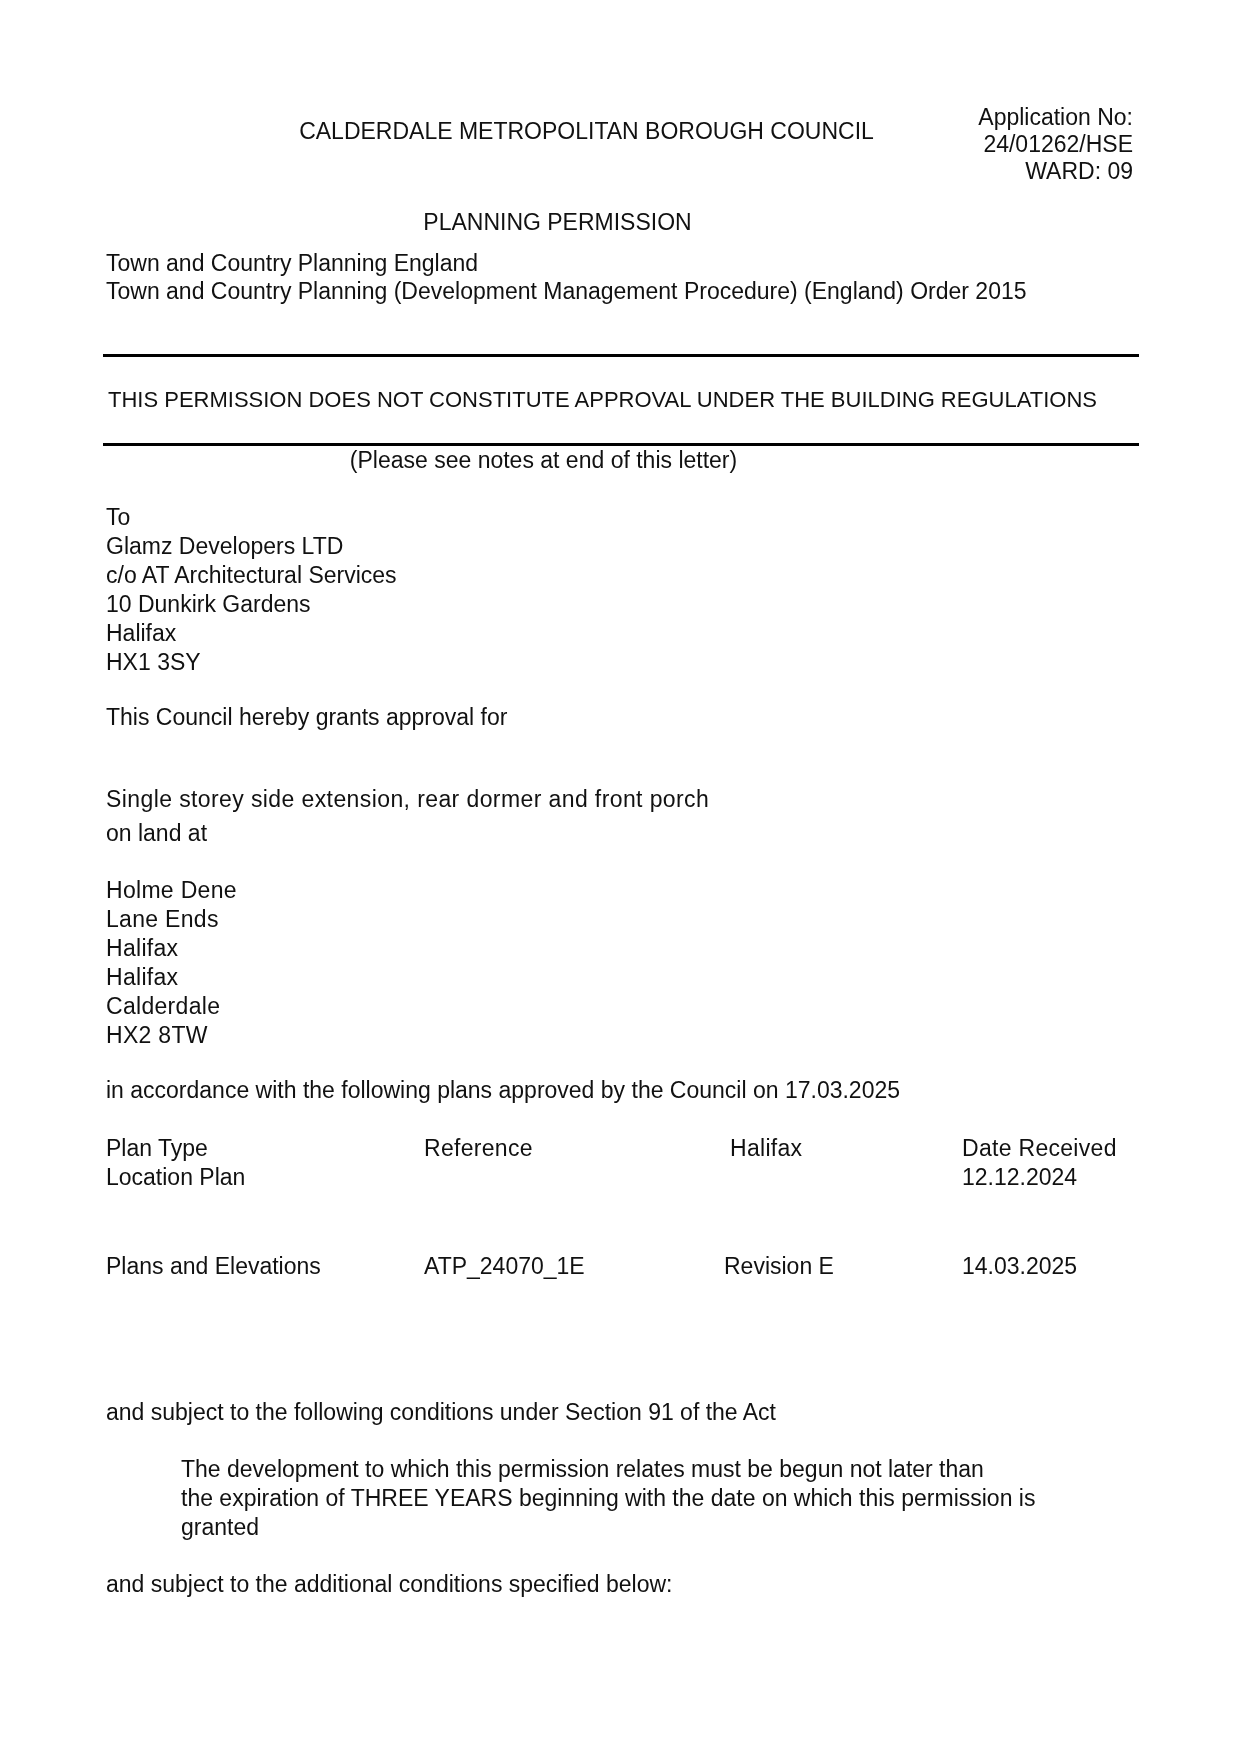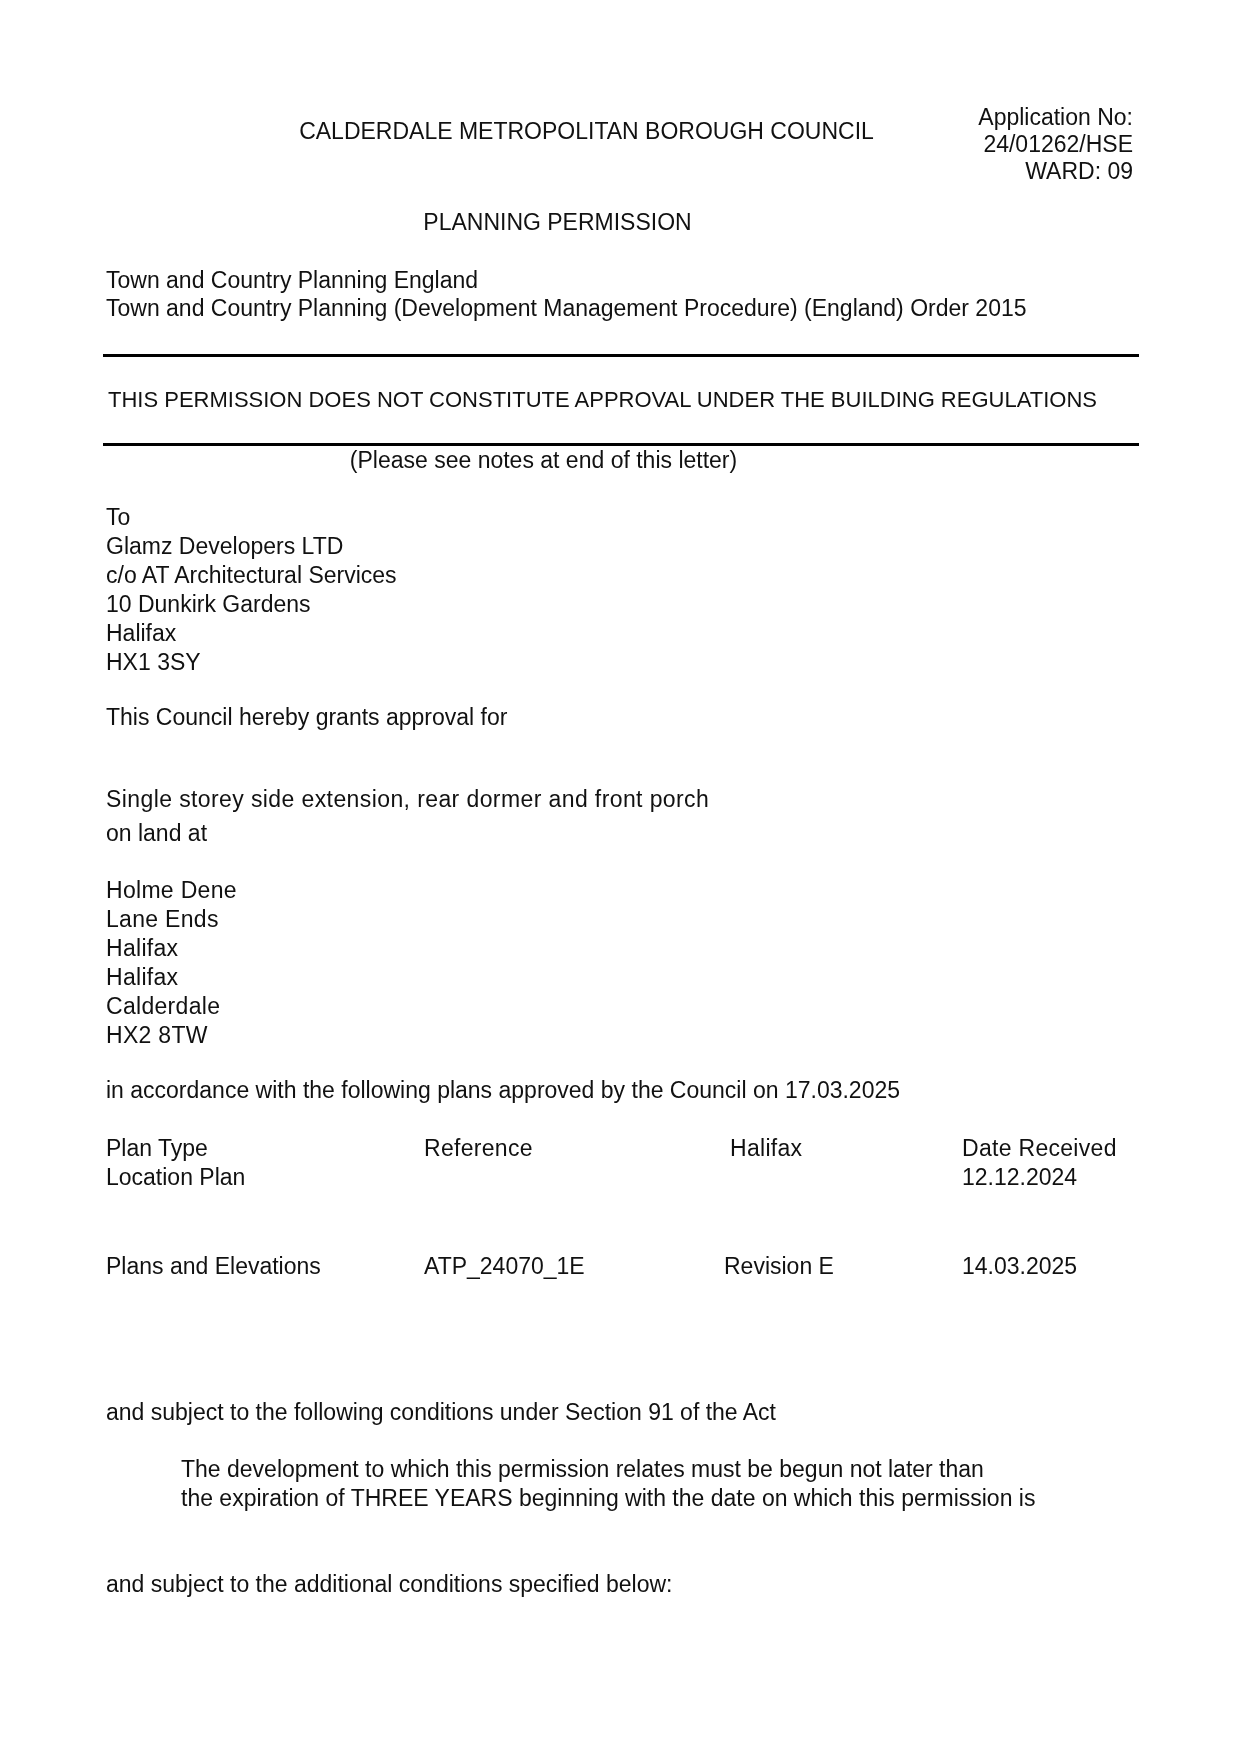--- a/index.html
+++ b/index.html
@@ -4,21 +4,21 @@
   <style>
     html, body { margin: 0; padding: 0; background: #ffffff; }
     body { width: 1241px; height: 1754px; position: relative; overflow: hidden;
       font-family: "Liberation Sans", sans-serif; color: #111111; font-size: 23px; }
     .abs { position: absolute; white-space: nowrap; line-height: 29px; }
     .council { left: 0; width: 1209px; top: 73px; text-align: center; transform: translateX(1px); margin-top: 44px; }
     .council span { display: inline-block; transform: translateX(-19px); }
     .appref { right: 108px; top: 104px; text-align: right; line-height: 27px; }
     .title { left: 0; width: 1117px; top: 208px; text-align: center; }
     .title span { display: inline-block; transform: translateX(-1px); }
-    .acts { left: 106px; top: 266px; line-height: 28px; }
+    .acts { left: 106px; top: 249px; line-height: 28px; }
     .rule { position: absolute; left: 103px; width: 1036px; height: 3px; background: #000; }
     .rule.r1 { top: 354px; }
     .rule.r2 { top: 443px; }
     .notice { left: 108px; top: 385px; font-size: 22px; }
     .seenotes { left: 0; width: 1089px; top: 446px; text-align: center; }
     .seenotes span { display: inline-block; transform: translateX(-1px); }
     .addr { left: 106px; top: 503px; line-height: 29px; }
     .grant { left: 106px; top: 703px; }
     .proposal { left: 106px; top: 761px; letter-spacing: 0.4px; margin-top: 24px; }
     .onland { left: 106px; top: 819px; }
@@ -107,15 +107,16 @@
     <span class="cell c3">Revision E</span>
     <span class="cell c4">14.03.2025</span>
   </div>
 </div>
 
 <div class="abs subject91">and subject to the following conditions under Section 91 of the Act</div>
 
 <div class="abs condition">
   <div>The development to which this permission relates must be begun not later than</div>
   <div>the expiration of THREE YEARS beginning with the date on which this permission is</div>
+  <div>granted</div>
 </div>
 
 <div class="abs additional">and subject to the additional conditions specified below:</div>
 
 </body></html>

